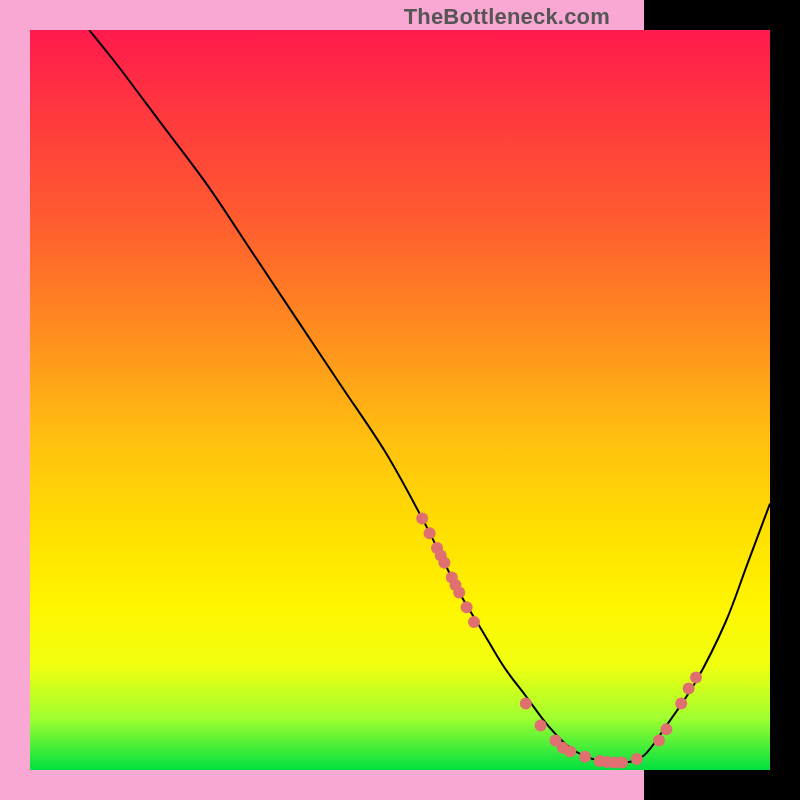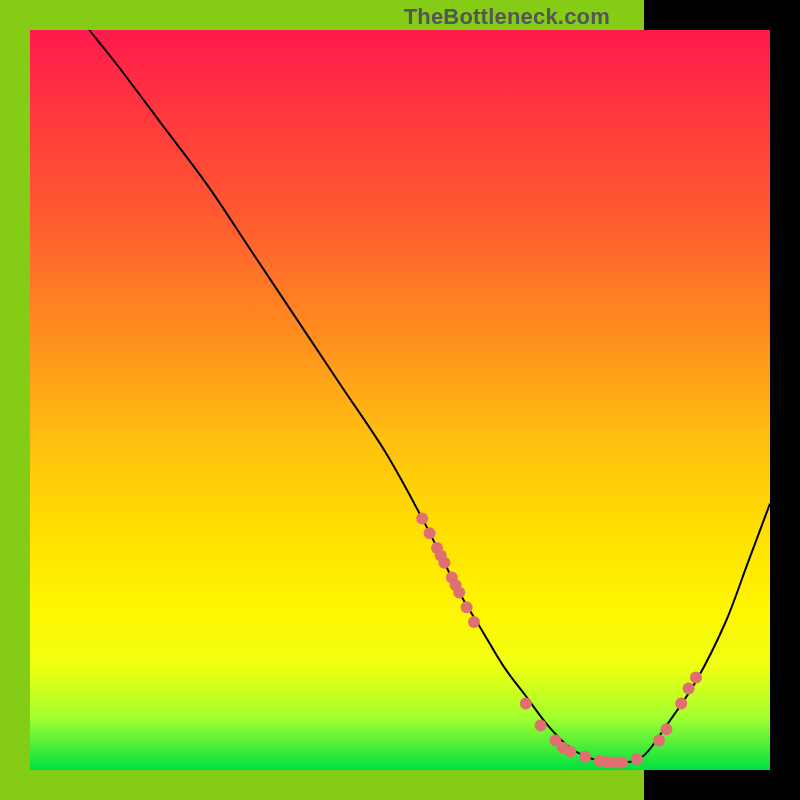--- a/index.html
+++ b/index.html
@@ -8,21 +8,21 @@
     width: 800px;
     height: 800px;
     background: #000;
     overflow: hidden;
     font-family: Arial, Helvetica, sans-serif;
   }
   .frame {
     position: relative;
     width: 644px;
     height: 800px;
-    background: #84cc16;
+    background: #f9a8d4;
   }
   .plot {
     position: absolute;
     left: 30px;
     top: 30px;
     width: 740px;
     height: 740px;
     
     background: linear-gradient(
       to bottom,

